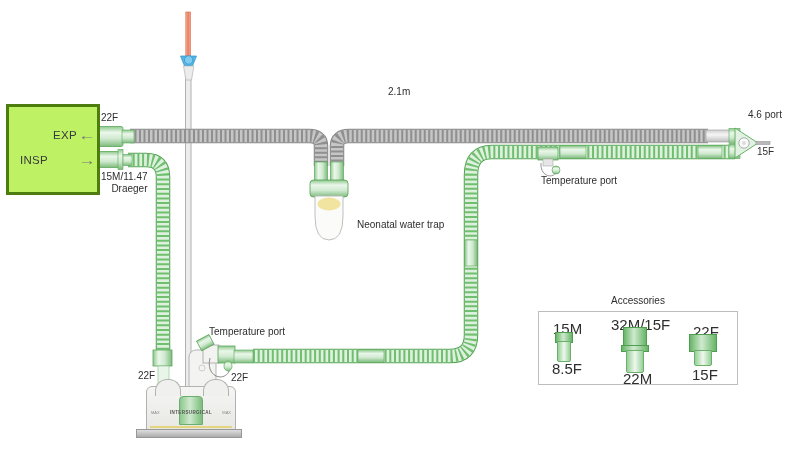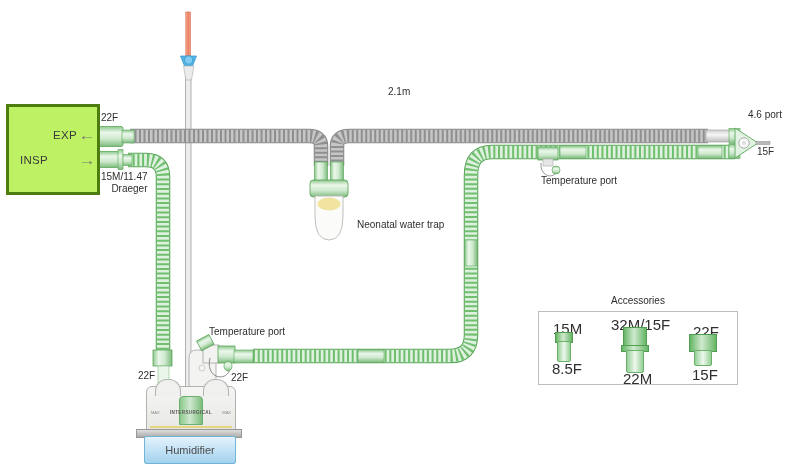--- a/index.html
+++ b/index.html
@@ -182,23 +182,20 @@
   <div class="abs chamber">
     <div class="dome" style="left:8px;"></div>
     <div class="dome" style="left:56px;"></div>
     <div class="gcol"></div>
     <div class="brandrow">INTERSURGICAL</div>
     <div class="maxl" style="left:4px;">MAX</div>
     <div class="maxl" style="right:4px;">MAX</div>
     <div class="waterline"></div>
   </div>
   <div class="abs plate"></div>
-  <div class="abs base">
-    <span>Humidifier</span>
-  </div>
 
   <div class="lbl" style="left:611px;top:295px;">Accessories</div>
   <div class="abs accbox">
 
     <div class="acc-lbl" style="left:14px;top:8px;">15M</div>
     <div class="conn-dark" style="left:16px;top:20px;width:16px;height:9px;"></div>
     <div class="conn-light" style="left:18px;top:29px;width:12px;height:19px;"></div>
     <div class="acc-lbl" style="left:13px;top:48px;">8.5F</div>
 
     <div class="acc-lbl" style="left:72px;top:4px;">32M/15F</div>

